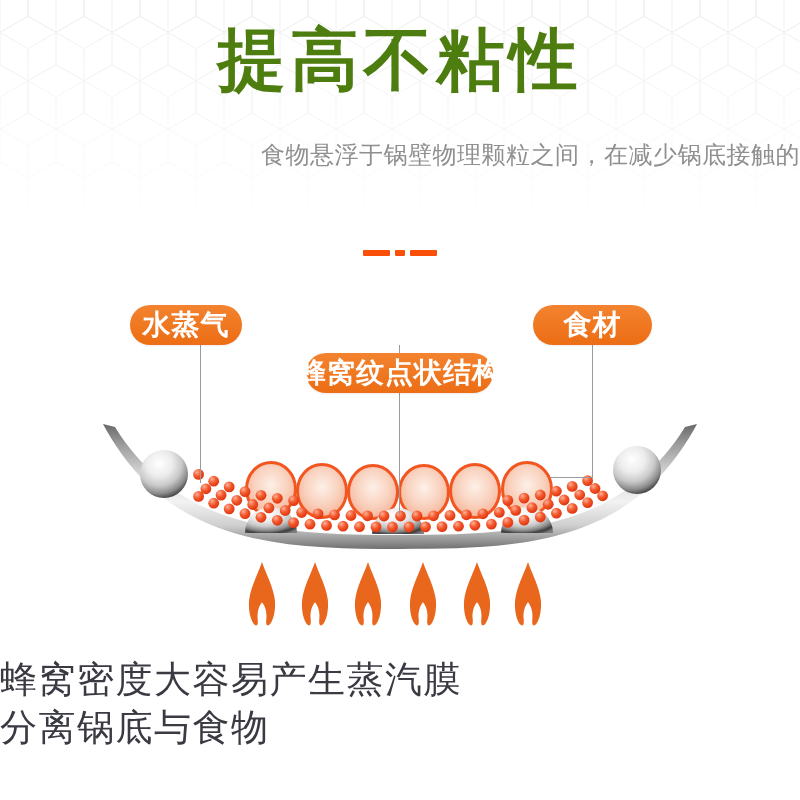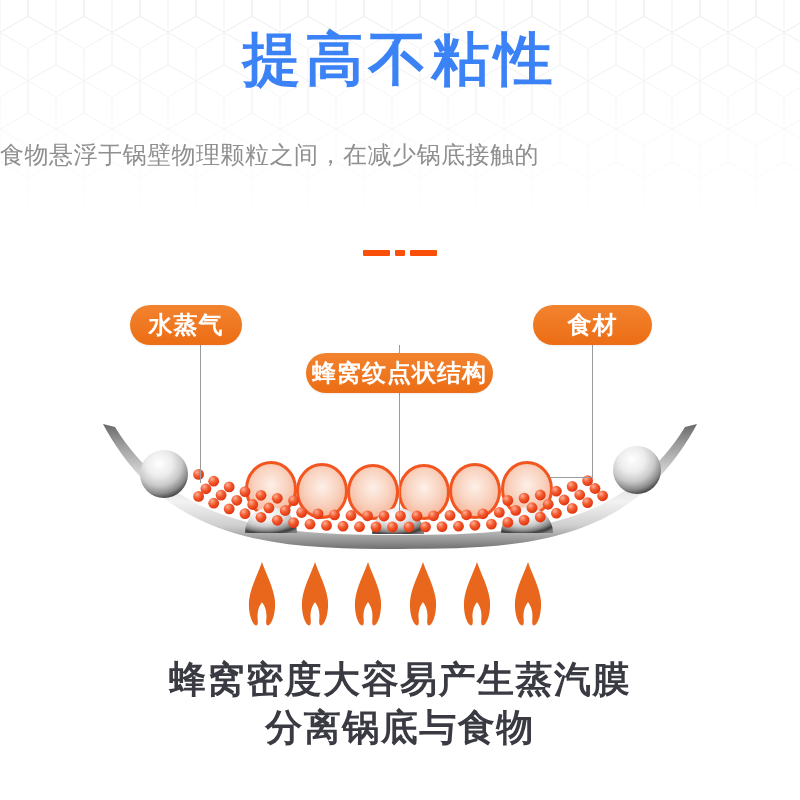--- a/index.html
+++ b/index.html
@@ -7,54 +7,54 @@
     position:relative;width:800px;height:800px;background:#ffffff;overflow:hidden;
     font-family:"Liberation Sans","DejaVu Sans",sans-serif;
   }
   .hex-bg{
     position:absolute;top:0;left:0;width:800px;height:240px;opacity:.55;
     -webkit-mask-image:linear-gradient(to bottom,rgba(0,0,0,.9) 0%,rgba(0,0,0,.4) 55%,rgba(0,0,0,0) 95%);
     mask-image:linear-gradient(to bottom,rgba(0,0,0,.9) 0%,rgba(0,0,0,.4) 55%,rgba(0,0,0,0) 95%);
   }
   .title{
     position:absolute;top:10px;left:0;width:800px;height:98px;margin:0;
-    font-size:58px;line-height:98px;font-weight:900;letter-spacing:5px;
-    color:#3b82f6;text-align:center;white-space:nowrap;
+    font-size:68px;line-height:98px;font-weight:900;letter-spacing:5px;
+    color:#4d7c0f;text-align:center;white-space:nowrap;
   }
   .subtitle{
     position:absolute;top:132px;left:0;width:800px;margin:0;
     font-size:24px;line-height:45px;font-weight:400;letter-spacing:.5px;
-    color:#8f8f8f;text-align:left;
+    color:#8f8f8f;text-align:right;
   }
   .dashes{position:absolute;top:250px;left:0;width:800px;height:8px;text-align:center;font-size:0;}
   .dash{display:inline-block;vertical-align:top;height:6px;border-radius:1px;background:#fa4f08;margin:0 2.5px;}
   .dash.w-long{width:27px;}
   .dash.w-short{width:10px;}
   .pill{
     position:absolute;top:305px;height:40px;border-radius:20px;
     background:linear-gradient(#f3832f,#ec6d14);
-    color:#ffffff;font-size:24px;font-weight:700;letter-spacing:1px;
+    color:#ffffff;font-size:28px;font-weight:700;letter-spacing:1px;
     display:flex;align-items:center;justify-content:center;white-space:nowrap;
     box-shadow:0 1px 2px rgba(0,0,0,.08);
   }
   .pill.steam{left:130px;width:112px;}
   .pill.honeycomb{left:306px;width:187px;margin-top:48px;}
   .pill.food{left:533px;width:119px;font-family:Liberation Serif, serif;}
   .leader{position:absolute;background:#9b9b9b;}
   .leader.v{width:1px;}
   .leader.h{height:1px;}
   .leader-steam{left:200px;top:345px;height:138px;}
   .leader-honeycomb{left:399px;top:345px;height:170px;}
   .leader-food-v{left:592px;top:345px;height:133px;}
   .leader-food-h{left:550px;top:477px;width:43px;}
   .pan-svg{position:absolute;top:0;left:0;}
   .caption{
     position:absolute;top:656px;left:0;width:800px;margin:0;
-    font-size:37px;line-height:48px;font-weight:700;letter-spacing:1.5px;
-    color:#3a3a43;text-align:center;
+    font-size:37px;line-height:48px;font-weight:400;letter-spacing:1.5px;
+    color:#3a3a43;text-align:left;
   }
 </style>
 </head>
 <body>
 
 <div class="stage">
 
   <div class="hex-bg">
     <svg width="800" height="240" xmlns="http://www.w3.org/2000/svg">
       <defs>

